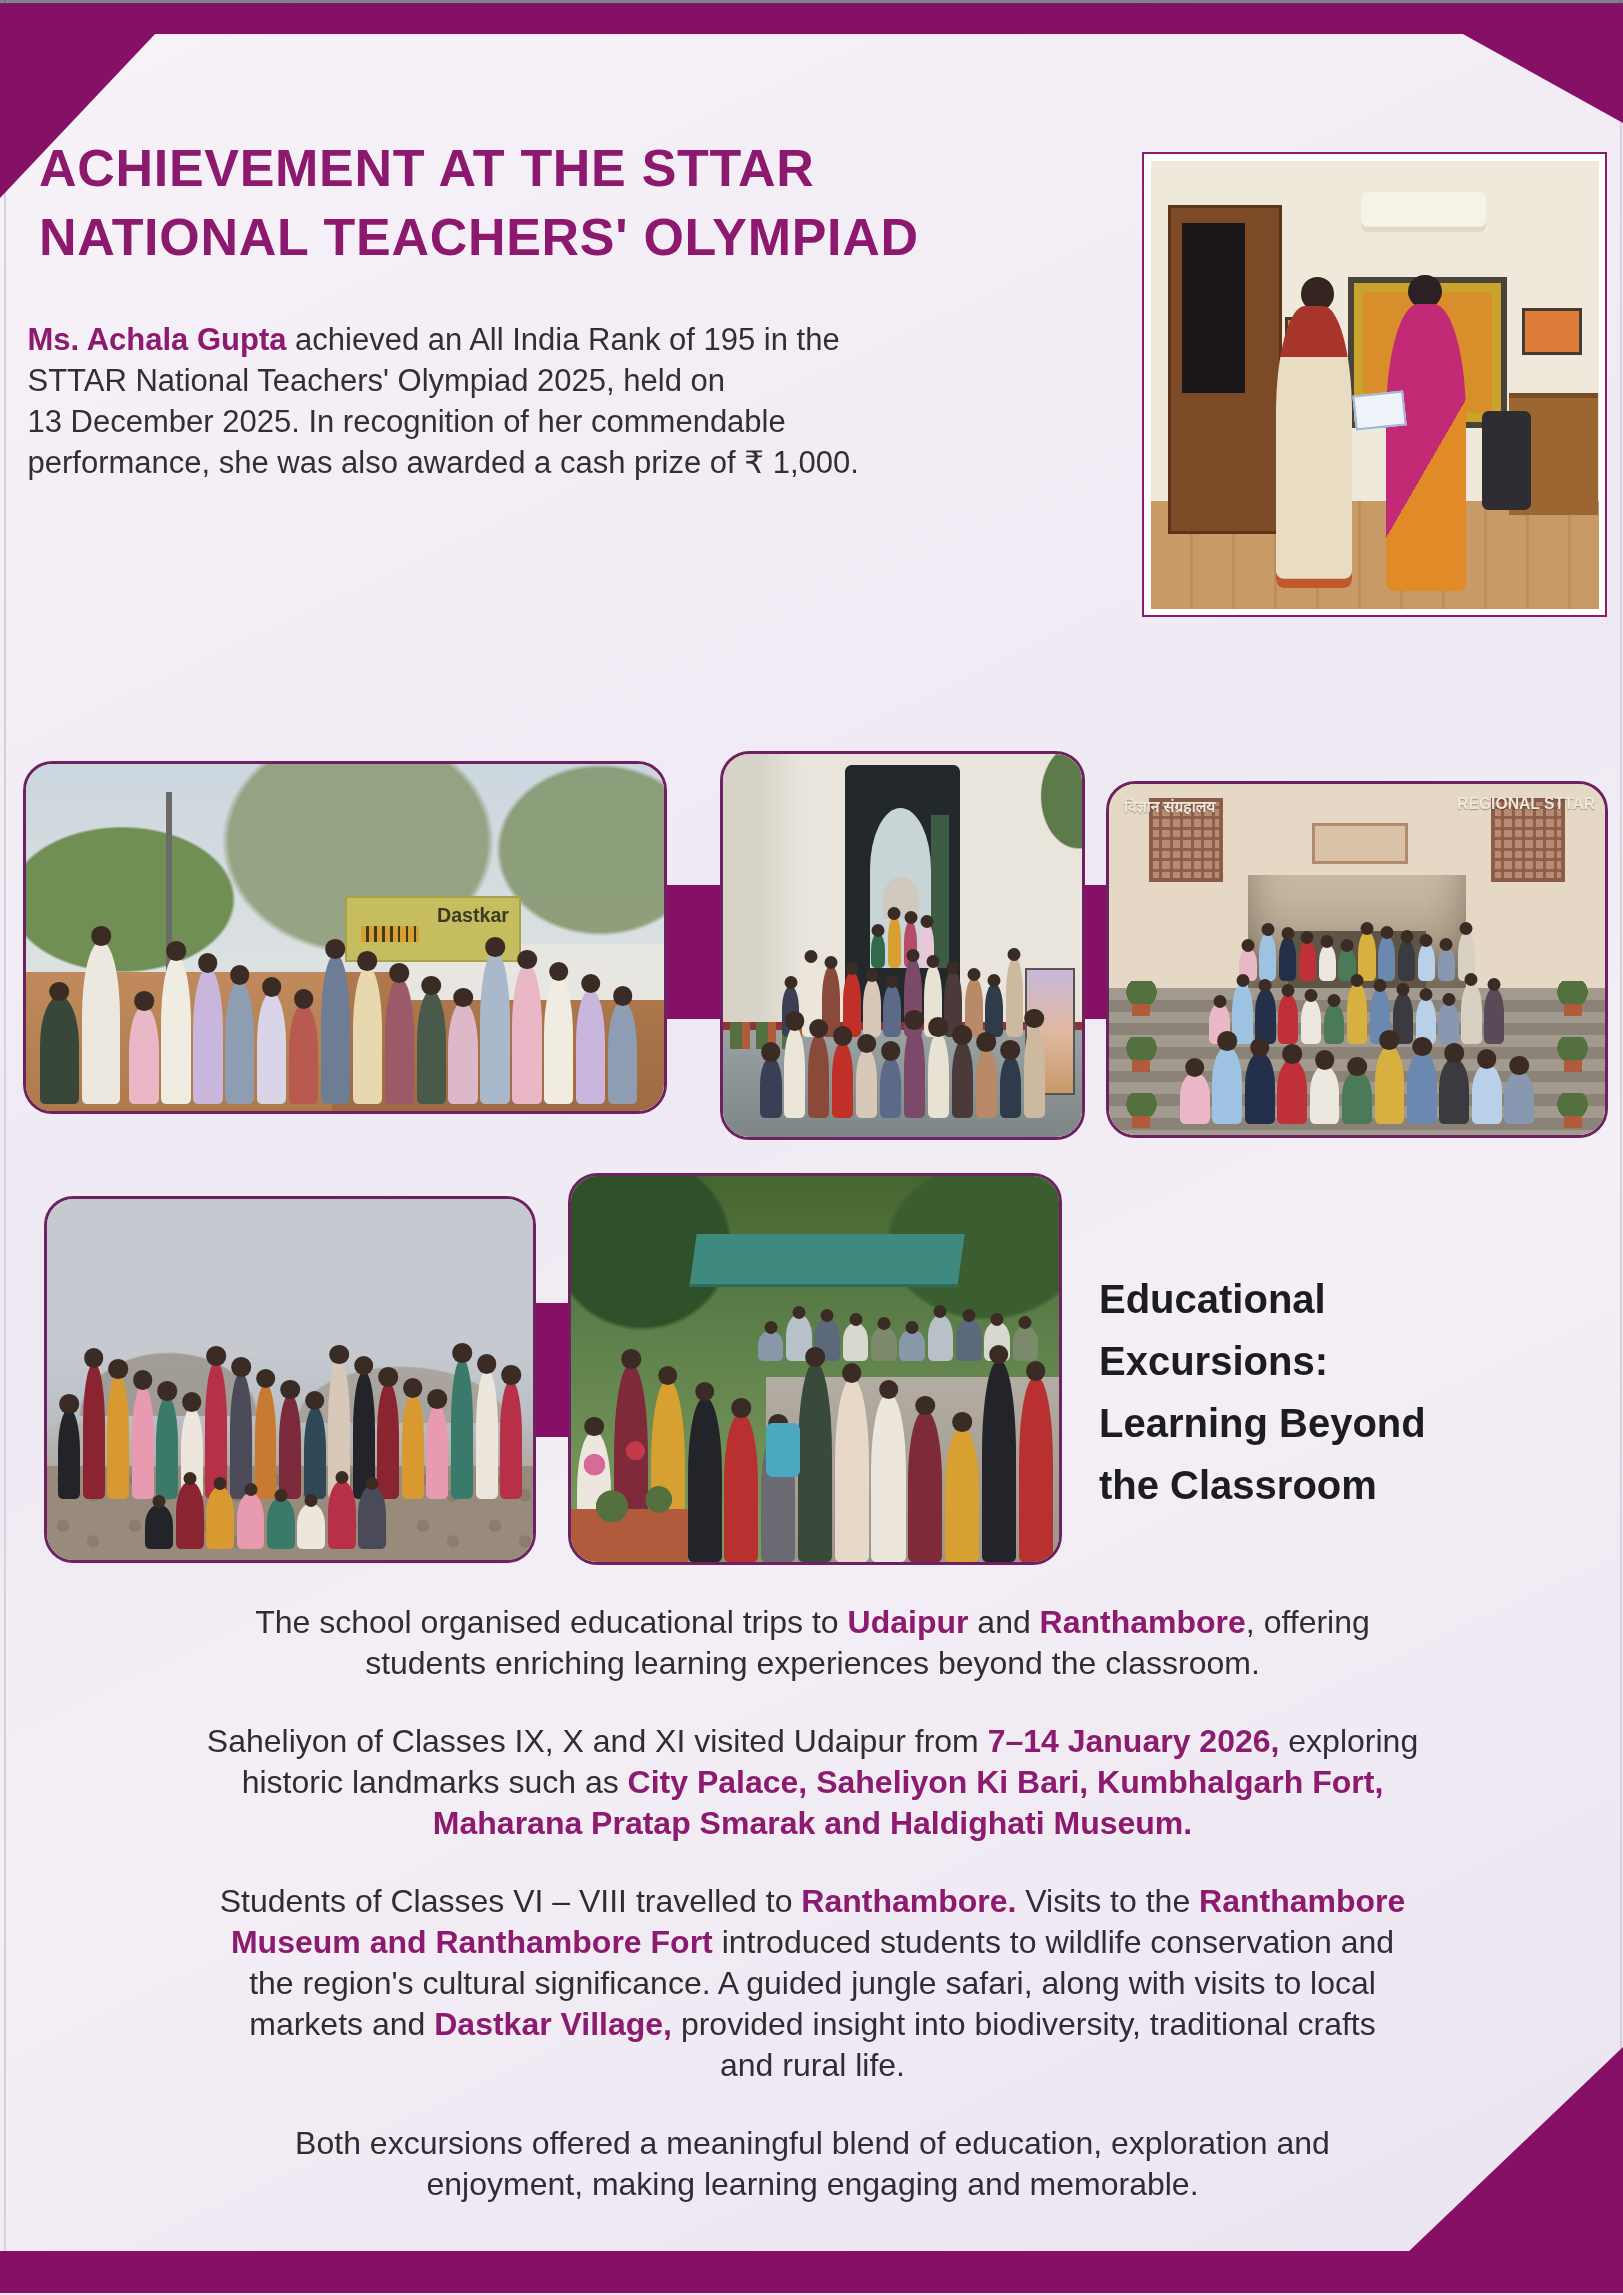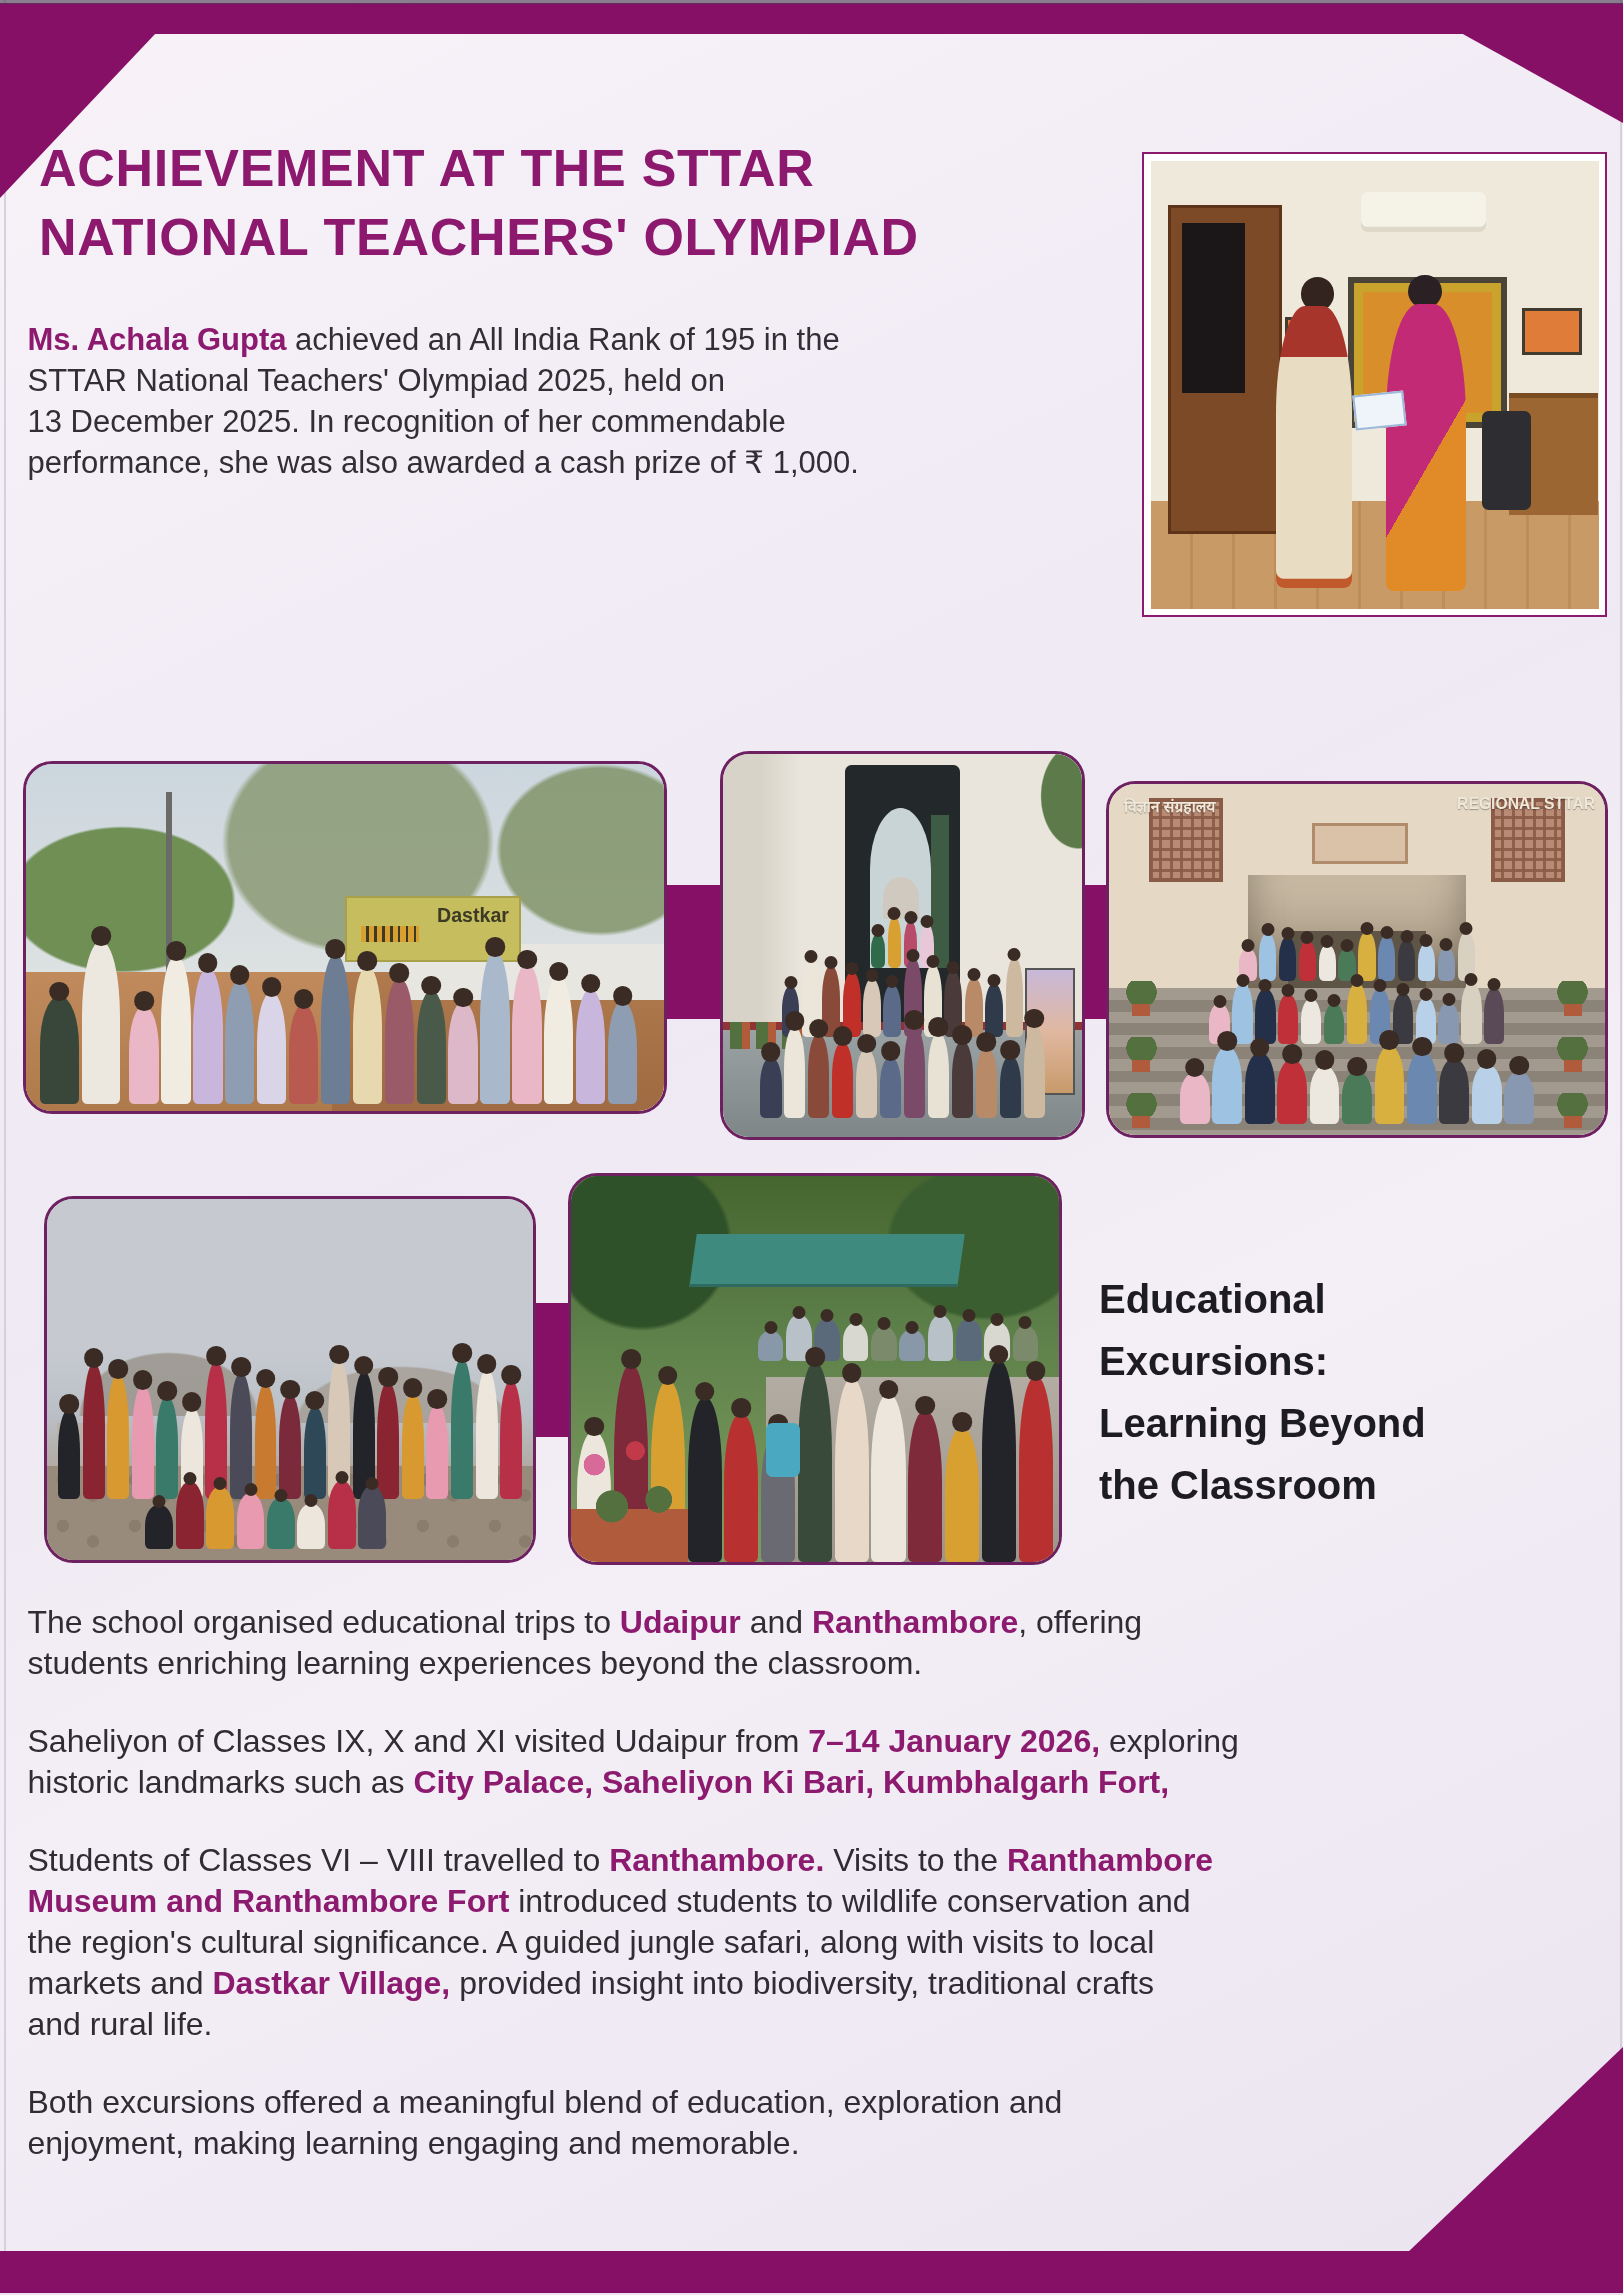--- a/index.html
+++ b/index.html
@@ -21,21 +21,21 @@
   .tri-br{right:0;top:2047px;width:217px;height:207px;background:#871067;
           clip-path:polygon(100% 0,100% 100%,0 100%);z-index:5;}
   
   .h1{left:39px;top:134px;width:1086px;font-size:52px;line-height:69px;font-weight:700;
       color:#8c196e;letter-spacing:0.7px;z-index:4;}
   .intro{left:27.5px;top:319px;width:1093px;font-size:31px;line-height:41px;color:#312f35;z-index:4;}
   .h2{left:0;top:656px;width:100%;text-align:center;font-size:51px;font-weight:700;
       color:#8c196e;letter-spacing:0.7px;z-index:4;}
   .h3{left:1099px;top:1268px;width:517px;font-size:40px;line-height:62px;font-weight:700;
       color:#1d1c20;z-index:4;}
-  .bodytext{left:27.5px;top:1602px;width:1570px;font-size:32px;line-height:41px;color:#2f2d33;z-index:4;}
+  .bodytext{left:27.5px;top:1602px;width:1570px;font-size:32px;line-height:41px;color:#2f2d33;z-index:4;text-align:center;}
   .bodytext p{margin:0 0 37px 0;}
   .acc{color:#8c1a6e;font-weight:700;}
   
   .ph{position:absolute;overflow:hidden;border:3.3px solid #6e2160;background:#dfe3e6;z-index:2;}
   .ph.r{border-radius:29.4px;}
   .frame{position:absolute;border:2.6px solid #8c1a6e;background:#ffffff;padding:6.5px;z-index:2;}
   .scene{position:relative;width:100%;height:100%;overflow:hidden;}
   .conn{position:absolute;background:#871067;z-index:1;}
   .s{position:absolute;}
   
@@ -334,19 +334,19 @@
 
   <div class="abs h3">
     <span>Educational</span><br>
     <span>Excursions:</span><br>
     <span>Learning Beyond</span><br>
     <span>the Classroom</span>
   </div>
 
   <div class="abs bodytext">
     <p><span>The school organised educational trips to </span><span class="acc">Udaipur</span><span> and </span><span class="acc">Ranthambore</span><span>, offering</span><br><span>students enriching learning experiences beyond the classroom.</span></p>
-    <p><span>Saheliyon of Classes IX, X and XI visited Udaipur from </span><span class="acc">7–14 January 2026,</span><span> exploring</span><br><span>historic landmarks such as </span><span class="acc">City Palace, Saheliyon Ki Bari, Kumbhalgarh Fort,</span><br></p>
+    <p><span>Saheliyon of Classes IX, X and XI visited Udaipur from </span><span class="acc">7–14 January 2026,</span><span> exploring</span><br><span>historic landmarks such as </span><span class="acc">City Palace, Saheliyon Ki Bari, Kumbhalgarh Fort,</span><br><span class="acc">Maharana Pratap Smarak and Haldighati Museum.</span></p>
     <p><span>Students of Classes VI – VIII travelled to </span><span class="acc">Ranthambore.</span><span> Visits to the </span><span class="acc">Ranthambore</span><br><span class="acc">Museum and Ranthambore Fort</span><span> introduced students to wildlife conservation and</span><br><span>the region's cultural significance. A guided jungle safari, along with visits to local</span><br><span>markets and </span><span class="acc">Dastkar Village,</span><span> provided insight into biodiversity, traditional crafts</span><br><span>and rural life.</span></p>
     <p><span>Both excursions offered a meaningful blend of education, exploration and</span><br><span>enjoyment, making learning engaging and memorable.</span></p>
   </div>
 
 </div>
 
 
 </body></html>

